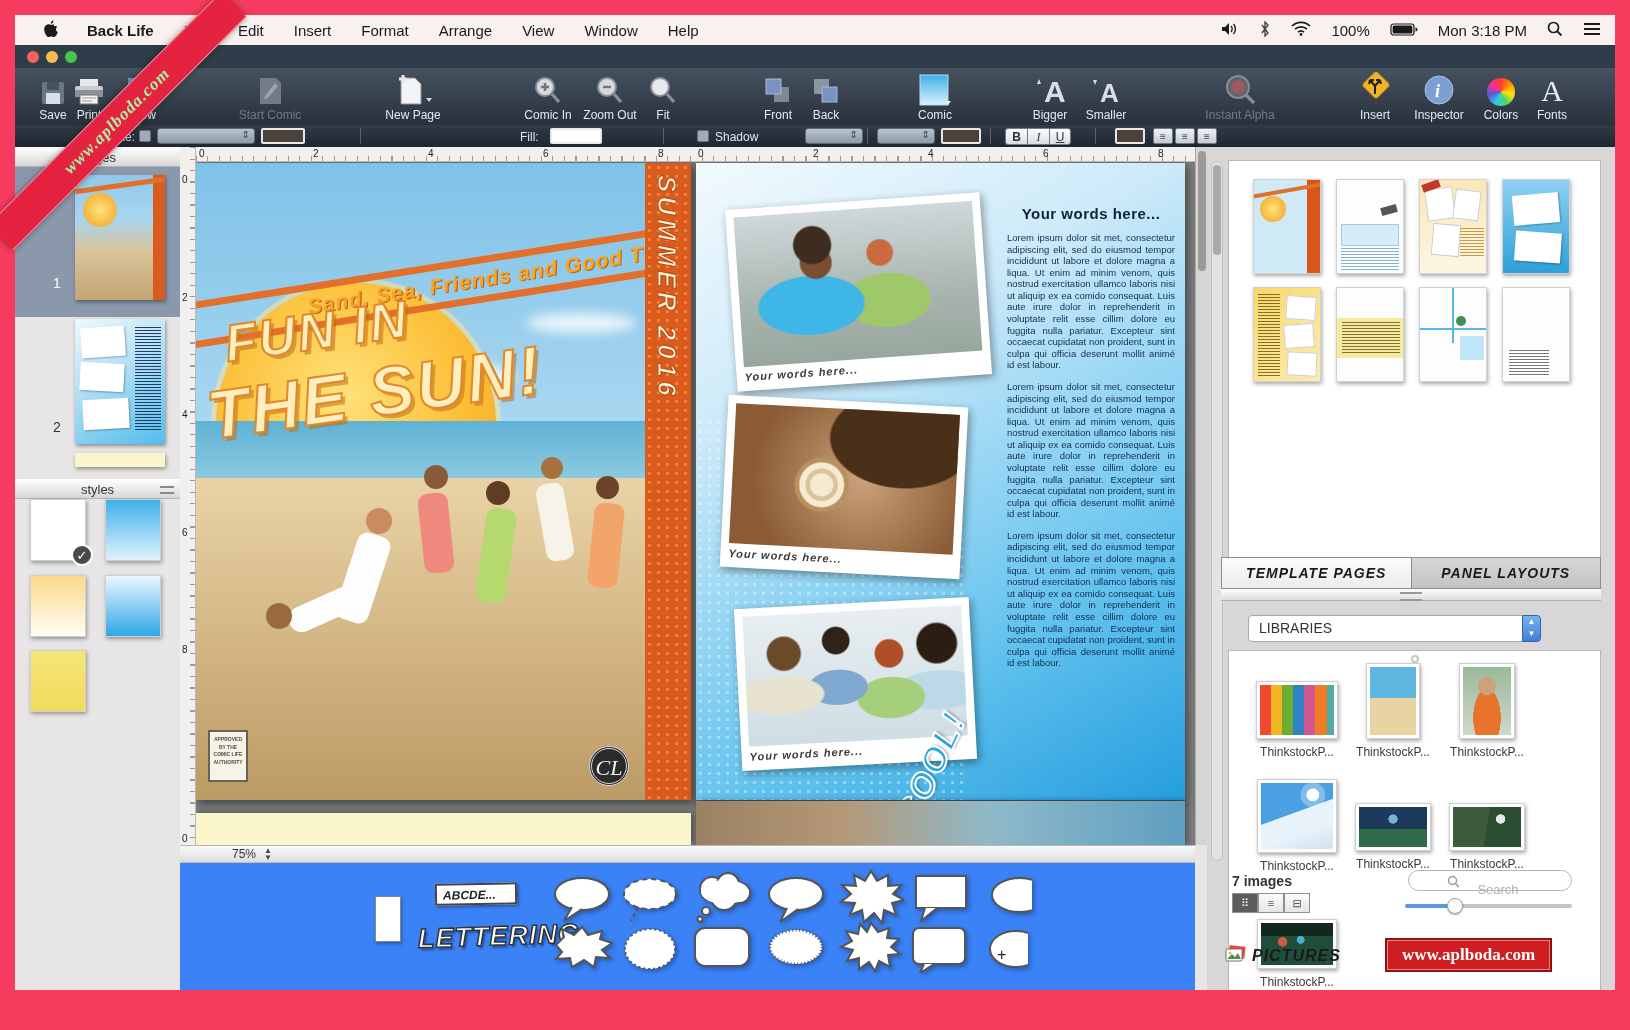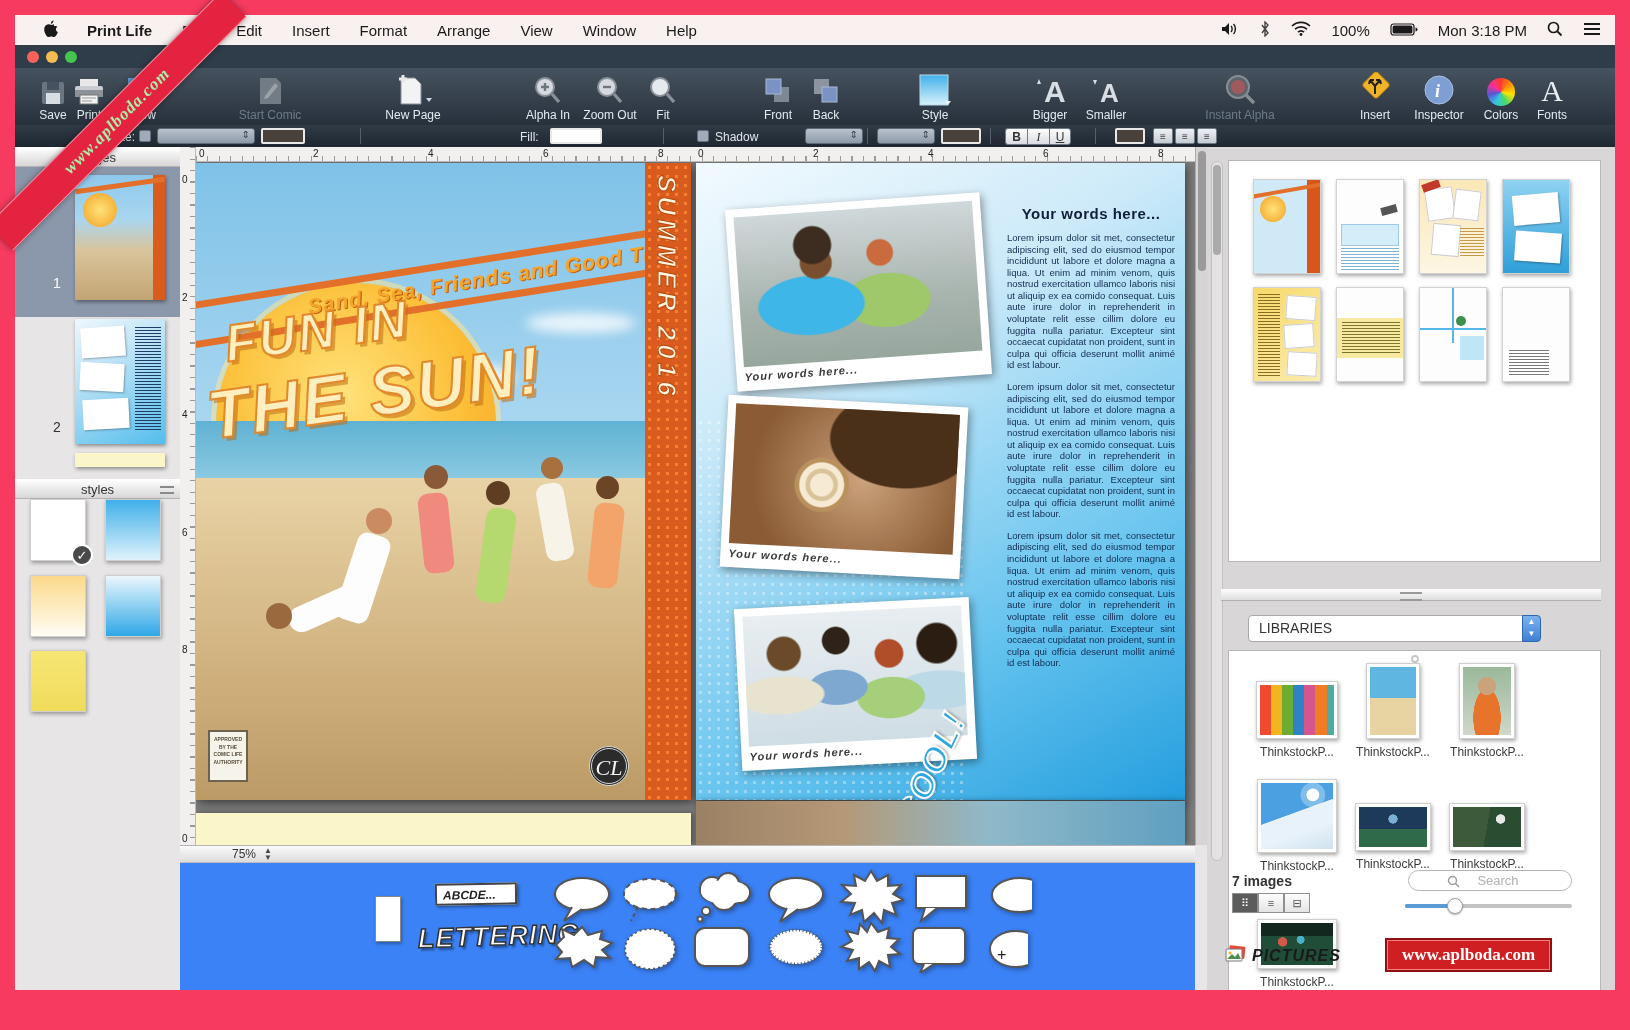--- a/index.html
+++ b/index.html
@@ -129,21 +129,21 @@
   .libbox .grip2 { position:absolute; left:50%; top:4px; width:8px; height:8px; margin-left:-4px; border:2px solid #c9c9c9; border-radius:50%; }
   .lib { position:absolute; text-align:center; }
   .libimg { background:#fff; border:1px solid #cfcfcf; box-shadow:1px 2px 4px rgba(0,0,0,.35); padding:3px; margin:0 auto; }
   .libimg > div { width:100%; height:100%; }
   .libname { margin-top:6px; font-size:12px; color:#3a3a3a; }
   .countlbl { position:absolute; left:25px; top:726px; font-size:14px; font-weight:bold; color:#333; }
   .viewseg { position:absolute; left:25px; top:746px; display:flex; }
   .viewseg span { width:26px; height:20px; border:1px solid #8f8f8f; background:linear-gradient(#fdfdfd,#e4e4e4); color:#555; font-size:11px; text-align:center; line-height:19px; }
   .viewseg span.active { background:#5c5c5c; color:#fff; }
   .searchbox { position:absolute; left:201px; top:723px; width:164px; height:21px; background:#fff; border:1px solid #b5b5b5; border-radius:11px; }
-  .searchbox input { position:absolute; left:24px; top:1px; width:130px; height:17px; border:none; outline:none; font-size:13px; color:#444; background:transparent; }
+  .searchbox input { position:absolute; left:24px; top:1px; width:130px; height:35px; border:none; outline:none; font-size:13px; color:#444; background:transparent; }
   .searchbox input::placeholder { color:#b0b0b0; }
   .searchicon { position:absolute; left:38px; top:3px; }
   .slider { position:absolute; left:198px; top:757px; width:167px; height:4px; background:#c4c4c4; border-radius:2px; }
   .slider .fill { position:absolute; left:0; top:0; width:50px; height:4px; background:#5b9bd5; border-radius:2px; }
   .slider .knob { position:absolute; left:42px; top:-6px; width:16px; height:16px; background:#fdfdfd; border:1px solid #a0a0a0; border-radius:50%; box-shadow:0 1px 2px rgba(0,0,0,.3); }
   .pictures { position:absolute; left:45px; top:800px; font-size:16px; font-weight:bold; font-style:italic; color:#1a1a1a; letter-spacing:1px; }
   .picicon { position:absolute; left:18px; top:798px; }
   .wmbox { position:absolute; left:1385px; top:938px; width:167px; height:34px; background:#d01f23; border:2px solid #8e1113; box-shadow:inset 0 0 0 1px #f08080; color:#fff; font-family:"Liberation Serif",serif; font-weight:bold; font-size:17px; text-align:center; line-height:30px; }
 
   
@@ -155,21 +155,21 @@
 <div class="frame">
 <div class="window">
 
   <div class="menubar">
     <span class="apple">
       <svg width="16" height="18" viewBox="0 0 16 18">
             <path d="M11 4.2c-1 .1-2.1.7-2.8.7-.7 0-1.8-.7-2.9-.6C3.1 4.4 1.2 6.2 1.2 9.5c0 3.9 2.9 7.6 4.3 7.6.9 0 1.6-.6 2.7-.6 1.1 0 1.6.6 2.7.6 1.5 0 3.8-3.4 3.8-5.1-2-.8-2.5-3.7-.4-4.9-.8-1.2-2.1-1-3.3-.9z" fill="#1a1a1a"></path>
             <path d="M10.5.5c.2 1.3-1 3.2-2.6 3.2C7.6 2.2 9.1.6 10.5.5z" fill="#1a1a1a"></path>
           </svg>
     </span>
-    <span class="mitem app">Print Life</span>
+    <span class="mitem app">Back Life</span>
     <span class="mitem">File</span>
     <span class="mitem">Edit</span>
     <span class="mitem">Insert</span>
     <span class="mitem">Format</span>
     <span class="mitem">Arrange</span>
     <span class="mitem">View</span>
     <span class="mitem">Window</span>
     <span class="mitem">Help</span>
     <div class="mstatus">
       <span><svg width="18" height="14" viewBox="0 0 18 14">
@@ -260,21 +260,21 @@
           <div class="tlabel">New Page</div>
         </div>
     <div class="tbtn" style="left:503px;width:60px">
           <div class="ticon">
             <svg width="30" height="30" viewBox="0 0 30 30">
               <circle cx="12" cy="11" r="9" fill="#d6dae0" stroke="#8a9099" stroke-width="2"></circle>
               <path d="M8 11h8M12 7v8" stroke="#6d757e" stroke-width="2.4"></path>
               <path d="M19 18l7 8" stroke="#8a9099" stroke-width="3.4"></path>
             </svg>
           </div>
-          <div class="tlabel">Alpha In</div>
+          <div class="tlabel">Comic In</div>
         </div>
     <div class="tbtn" style="left:563px;width:64px">
           <div class="ticon">
             <svg width="30" height="30" viewBox="0 0 30 30">
               <circle cx="12" cy="11" r="9" fill="#d6dae0" stroke="#8a9099" stroke-width="2"></circle>
               <path d="M8 11h8" stroke="#6d757e" stroke-width="2.4"></path>
               <path d="M19 18l7 8" stroke="#8a9099" stroke-width="3.4"></path>
             </svg>
           </div>
           <div class="tlabel">Zoom Out</div>
@@ -312,21 +312,21 @@
               <rect x="2" y="1" width="28" height="30" fill="url(#stg)" stroke="#b9d9ec"></rect>
               <defs>
                 <linearGradient id="stg" x1="0" y1="0" x2="0" y2="1">
                   <stop offset="0" stop-color="#3fb0ea"></stop>
                   <stop offset="1" stop-color="#d9f1fb"></stop>
                 </linearGradient>
               </defs>
               <path d="M27 27l6 0-3 4z" fill="#eef3f7"></path>
             </svg>
           </div>
-          <div class="tlabel">Style</div>
+          <div class="tlabel">Comic</div>
         </div>
     <div class="tbtn" style="left:1010px;width:50px">
           <div class="ticon">
             <svg width="34" height="32" viewBox="0 0 34 32">
               <path d="M4 10l4 0-2-5z" fill="#d9dee4"></path>
               <text x="11" y="28" font-size="30" font-weight="bold" fill="#d9dee4" font-family="Liberation Sans">A</text>
             </svg>
           </div>
           <div class="tlabel">Bigger</div>
         </div>
@@ -656,20 +656,24 @@
         <div class="tpl-art" style="left:32px;top:0;width:2px;height:55px;background:#57b6e8"></div>
         <div class="tpl-art" style="left:0;top:40px;width:66px;height:2px;background:#57b6e8"></div>
         <div class="tpl-art" style="left:40px;top:48px;width:24px;height:24px;background:#bfe6f7"></div>
         <div class="tpl-art" style="left:36px;top:28px;width:10px;height:10px;border-radius:50%;background:#3d8f4e"></div>
       </div>
       <div class="tpl" style="left:273px;top:126px">
         <div class="tpl-art" style="left:6px;top:62px;width:40px;height:26px;background:repeating-linear-gradient(180deg,#777 0 1px,transparent 1px 3px)"></div>
       </div>
     </div>
 
+    <div class="tabs">
+      <div class="tab">TEMPLATE PAGES</div>
+      <div class="tab active">PANEL LAYOUTS</div>
+    </div>
     <div class="rp-divider"></div>
 
     <div class="libdd">
       <span>LIBRARIES</span>
       <span class="ddbtn">▲<br>▼</span>
     </div>
 
     <div class="libbox">
       <div class="grip2"></div>
 

